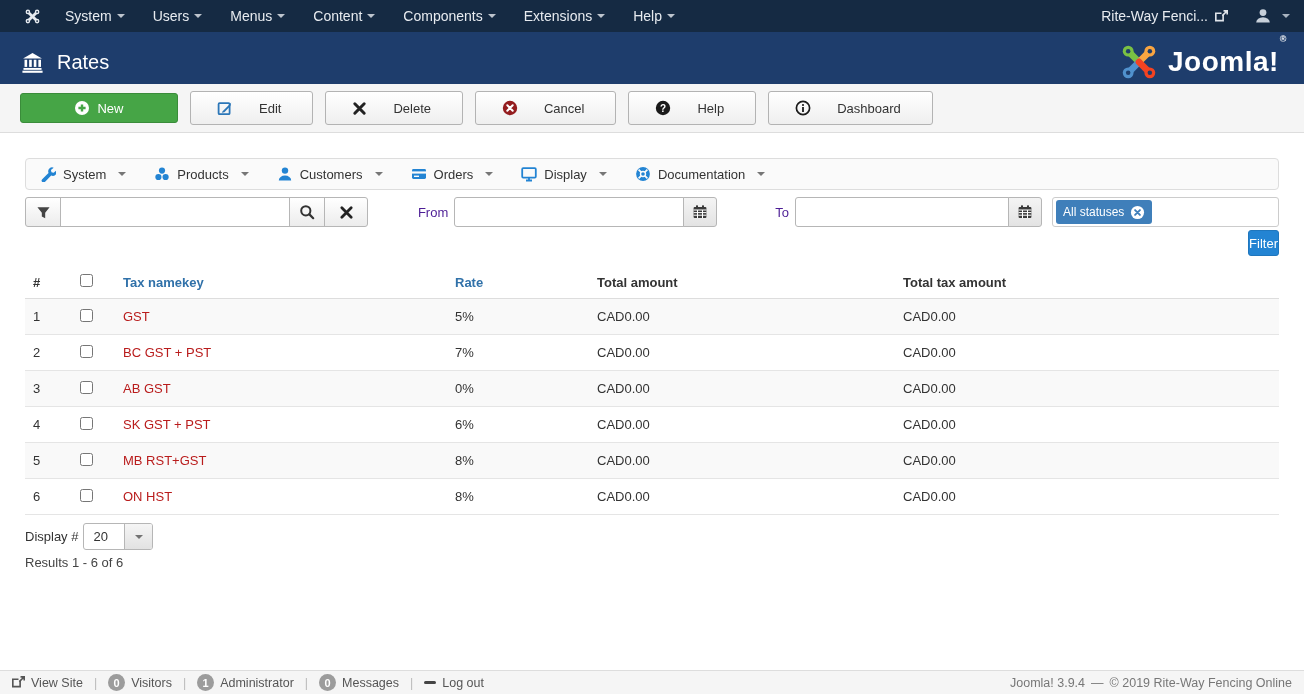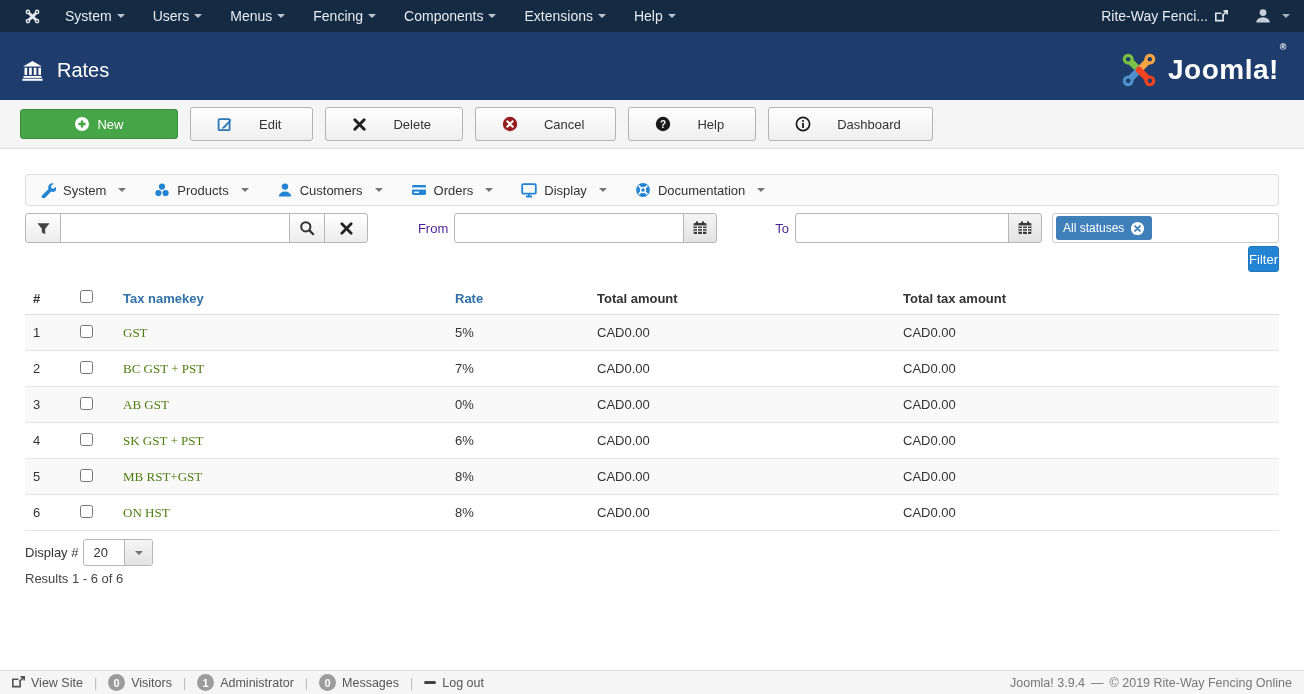--- a/index.html
+++ b/index.html
@@ -14,21 +14,21 @@
   
   .topbar { height:32px; background:#152a43; display:flex; align-items:center; padding:0 14px 0 24px; }
   .topbar-logo { display:flex; align-items:center; margin-right:24px; }
   .tb-menu { display:flex; align-items:center; gap:28px; }
   .tb-item { display:flex; align-items:center; color:#e7ebf0; font-size:14px; cursor:pointer; }
   .tb-right { margin-left:auto; display:flex; align-items:center; gap:26px; }
   .tb-site { display:flex; align-items:center; gap:7px; color:#e7ebf0; font-size:14px; cursor:pointer; }
   .tb-user { display:flex; align-items:center; gap:5px; color:#cdd6e0; cursor:pointer; }
 
   
-  .header { height:68px; background:#1e3d6c; display:flex; align-items:center; padding:8px 18px 0 22px; }
+  .header { height:52px; background:#1e3d6c; display:flex; align-items:center; padding:8px 18px 0 22px; }
   .header-title { display:flex; align-items:center; gap:14px; color:#fff; font-size:20px; }
   .header-logo { margin-left:auto; display:flex; align-items:center; gap:9px; color:#fff; }
   .logo-text { font-size:28px; font-weight:bold; letter-spacing:.5px; }
   .logo-reg { font-size:9px; vertical-align:top; position:relative; top:-12px; left:1px; }
 
   
   .toolbar { height:49px; background:#f5f5f5; border-bottom:1px solid #ddd; display:flex;
     align-items:center; padding:0 20px; gap:12px; }
   .tbtn { display:inline-flex; align-items:stretch; height:30px; border:1px solid #b3b3b3; border-radius:3px;
     background:linear-gradient(#ffffff,#efefef); font-size:13px; color:#333; cursor:pointer; overflow:hidden;
@@ -68,21 +68,21 @@
   .filter-btn-row { margin-top:3px; display:flex; justify-content:flex-end; }
   .filter-btn { height:26px; padding:0 0; background:#2384d3; border:1px solid #1f76bd; border-radius:3px;
     color:#fff; font-size:13px; cursor:pointer; font-family:inherit; }
 
   
   table { margin-top:10px; width:100%; border-collapse:collapse; }
   th { text-align:left; font-weight:bold; color:#333; padding:8px; border-bottom:1px solid #ddd; height:30px; }
   th .th-link { color:#3071a9; cursor:pointer; }
   td { padding:8px; height:36px; border-bottom:1px solid #e5e5e5; color:#333; }
   tbody tr:nth-child(odd) { background:#f9f9f9; }
-  .row-link { color:#4d7c0f; cursor:pointer; text-decoration:none;font-family:Liberation Serif, serif; }
+  .row-link { color:#b91c1c; cursor:pointer; text-decoration:none; }
   input[type=checkbox] { width:13px; height:13px; margin:0; }
 
   
   .pagination { margin-top:8px; }
   .display-line { display:flex; align-items:center; gap:5px; }
   .display-select { display:inline-flex; height:27px; border:1px solid #b6b6b6; border-radius:3px;
     background:#fff; overflow:hidden; cursor:pointer; }
   .ds-value { width:40px; display:flex; align-items:center; padding-left:9px; }
   .ds-caret { width:28px; border-left:1px solid #b6b6b6; background:linear-gradient(#f5f5f5,#e2e2e2);
     display:flex; align-items:center; justify-content:center; color:#555; }
@@ -127,21 +127,21 @@
       </span>
     <span class="tb-item">
         <span>Users</span>
         <span class="caret"></span>
       </span>
     <span class="tb-item">
         <span>Menus</span>
         <span class="caret"></span>
       </span>
     <span class="tb-item">
-        <span>Fencing</span>
+        <span>Content</span>
         <span class="caret"></span>
       </span>
     <span class="tb-item">
         <span>Components</span>
         <span class="caret"></span>
       </span>
     <span class="tb-item">
         <span>Extensions</span>
         <span class="caret"></span>
       </span>

